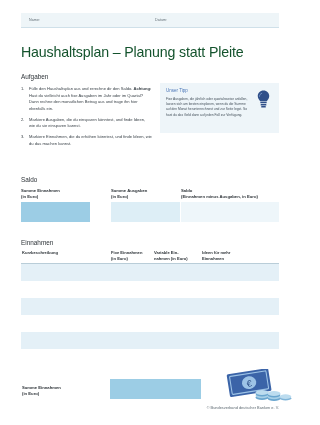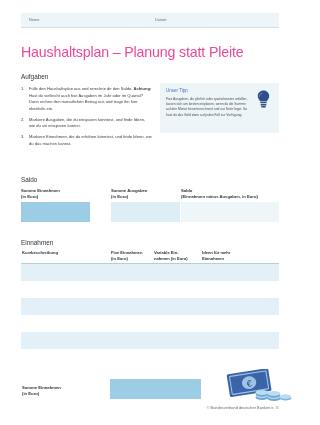--- a/index.html
+++ b/index.html
@@ -40,21 +40,21 @@
   .namebar .f-name { left: 8px; }
   .namebar .f-date { left: 134px; }
 
   
   .title {
     position: absolute;
     left: 21px;
     top: 44px;
     font-size: 14.2px;
     font-weight: 400;
-    color: #ec4899;
+    color: #14532d;
     letter-spacing: -0.15px;
     white-space: nowrap;
   }
 
   
   .h2 {
     position: absolute;
     left: 21px;
     font-size: 6.4px;
     font-weight: 400;

